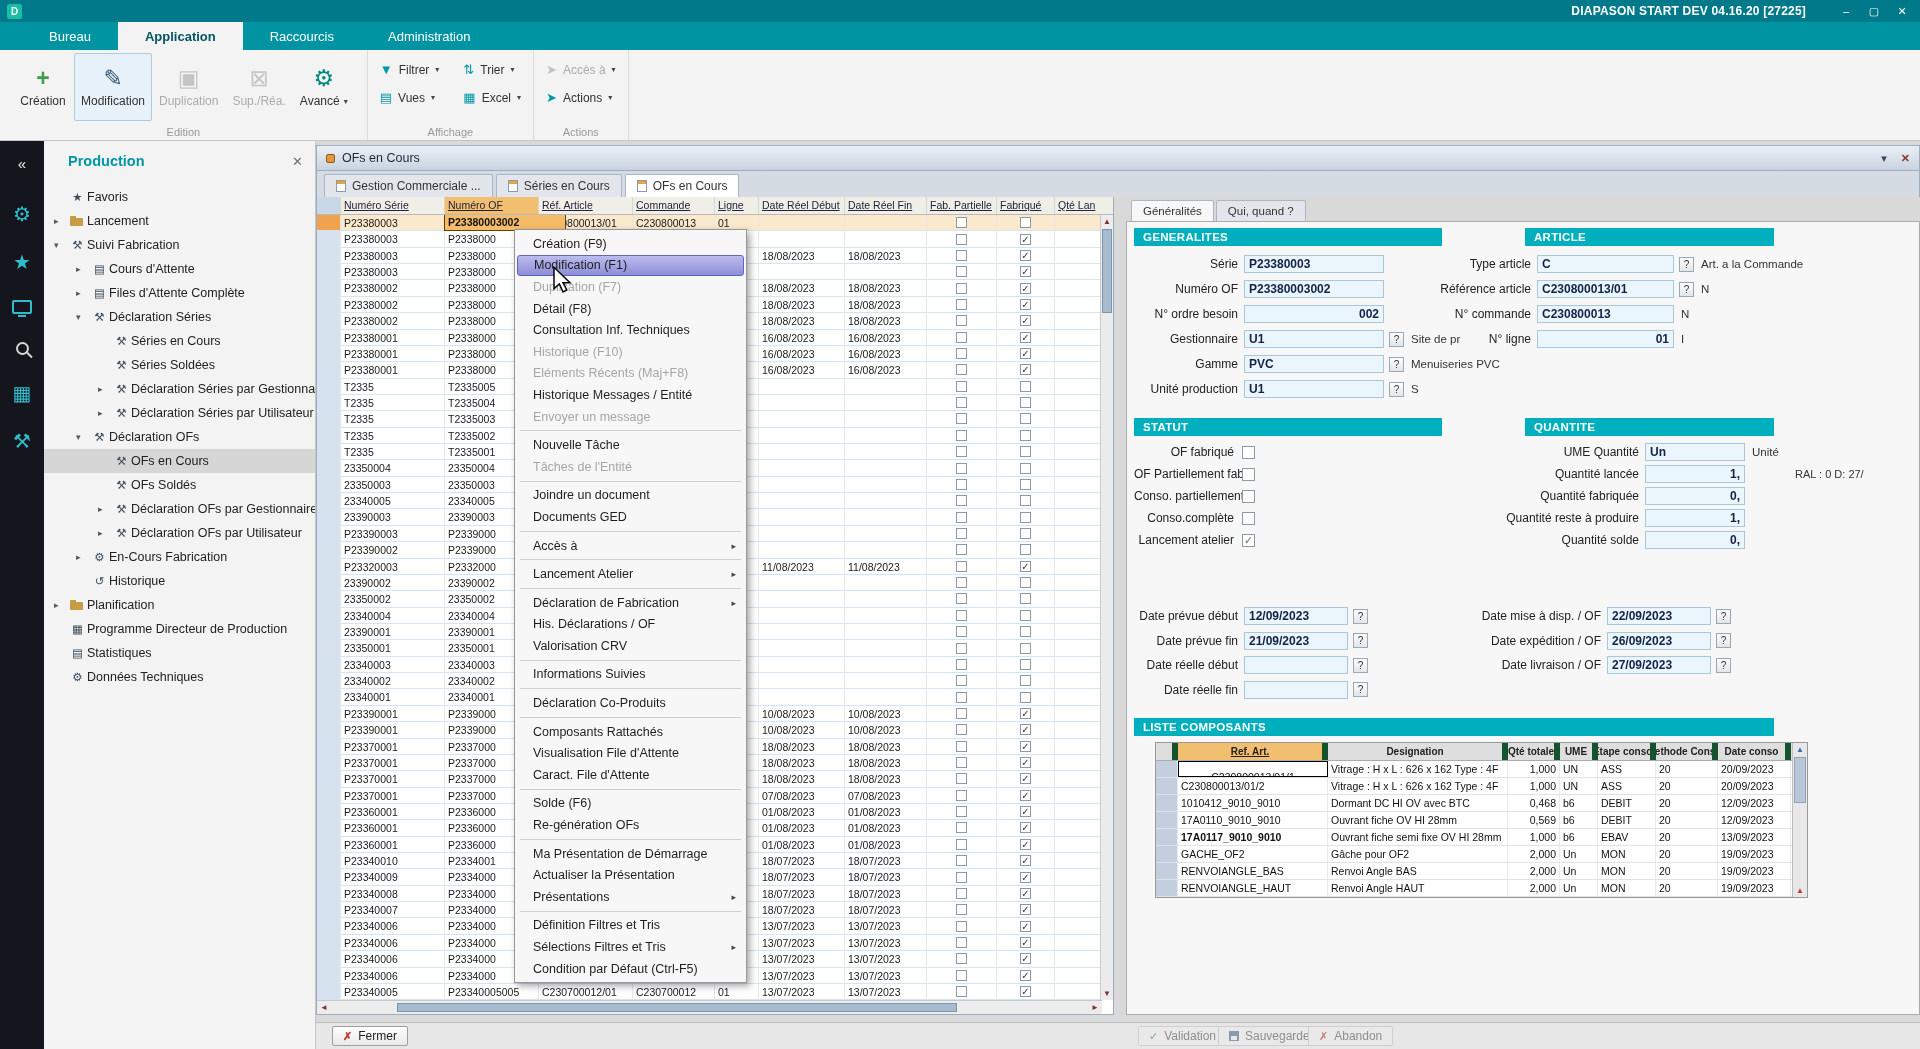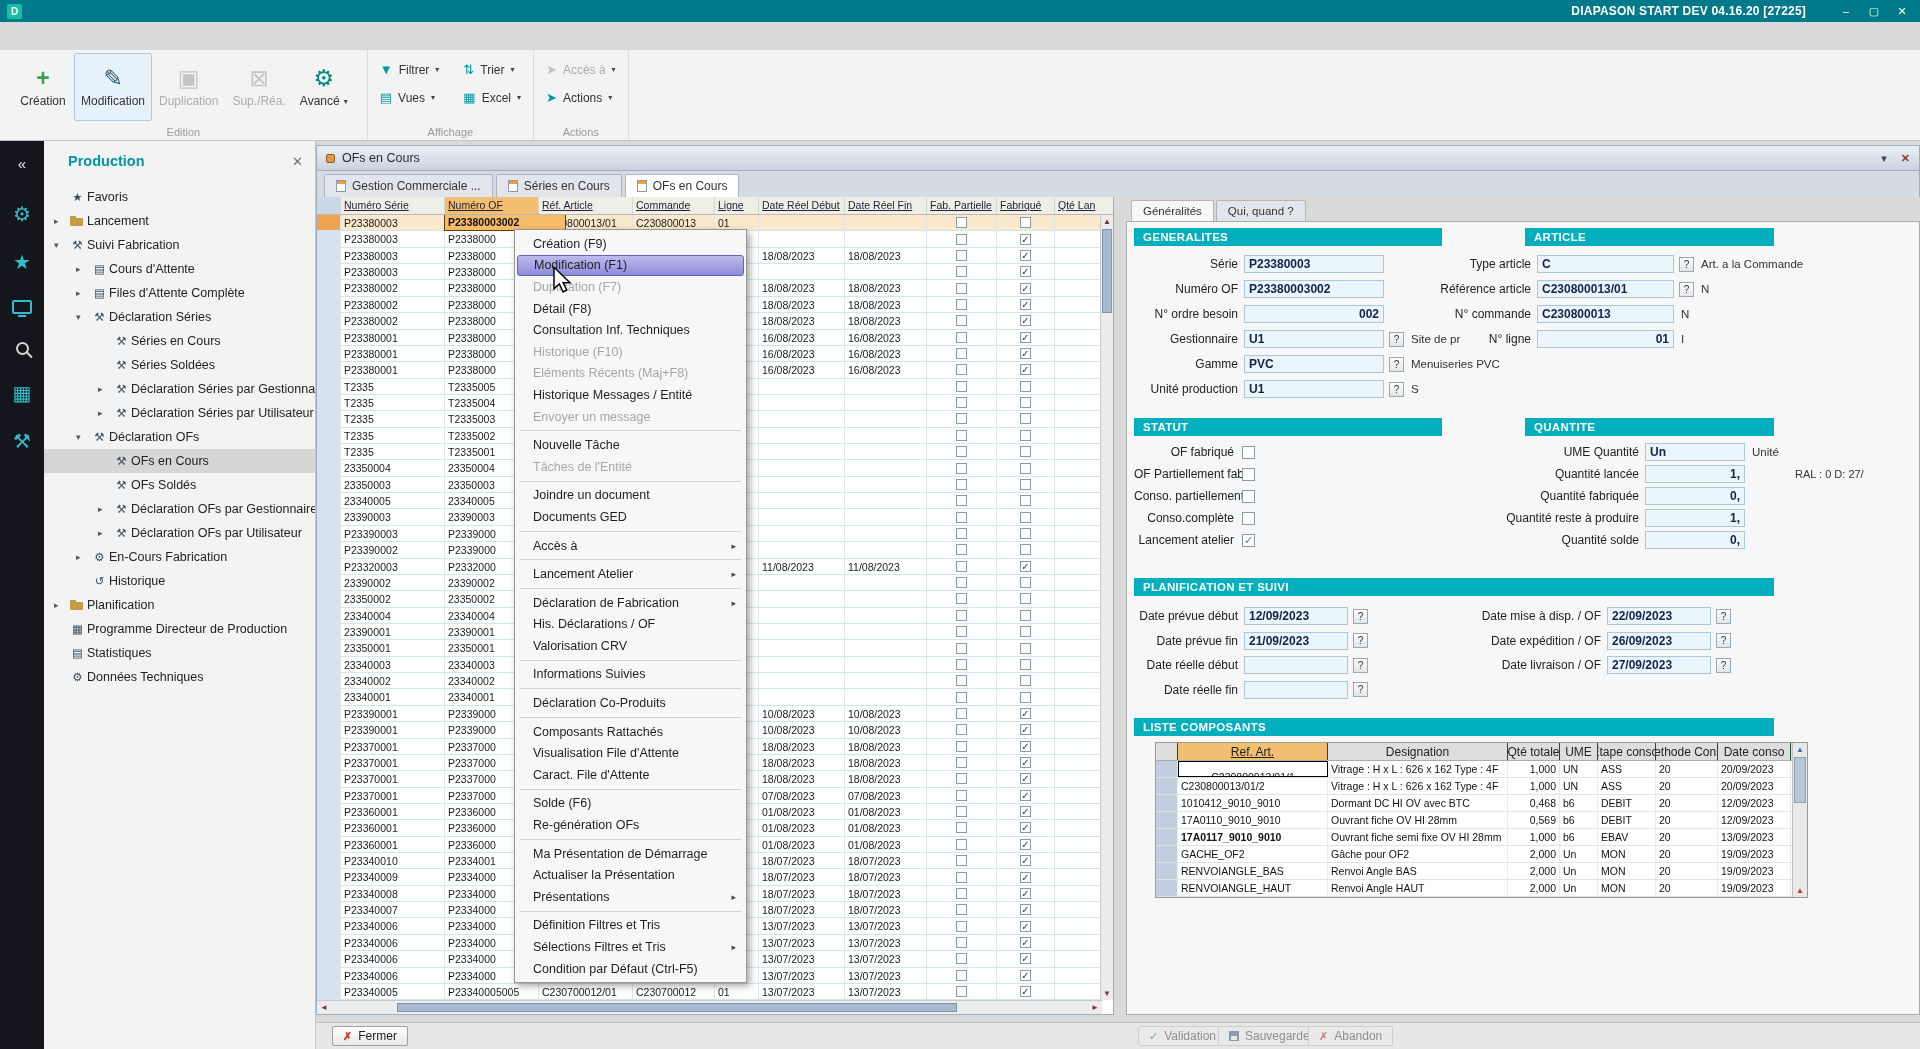--- a/index.html
+++ b/index.html
@@ -129,21 +129,21 @@
   .finput{height:18px;background:#EAF5FC;border:1px solid #A9C7DB;font-size:12px;font-weight:bold;color:#14224A;padding:0 4px;display:flex;align-items:center;flex:none;overflow:hidden;}
   .finput.num{justify-content:flex-end;}
   .fhelp{width:15px;height:15px;border:1px solid #9AA8B4;background:linear-gradient(#FDFDFD,#E2E6EA);font-size:10px;display:flex;align-items:center;justify-content:center;margin-left:5px;color:#333;flex:none;}
   .fsuffix{font-size:11.5px;color:#333;margin-left:7px;}
   .cb.big{width:13px;height:13px;margin-left:2px;font-size:11px;line-height:11px;color:#6E6E6E;}
   .ral{position:absolute;left:668px;top:246px;font-size:11px;color:#333;white-space:nowrap;}
 
   
   .comp{position:absolute;left:28px;top:520px;width:653px;height:156px;background:#FFF;border:1px solid #9A9A9A;}
   .comp-head{display:flex;height:18px;background:#DEDEDE;border-bottom:1px solid #ABABAB;}
-  .ch{font-size:12px;color:#222;display:flex;align-items:center;justify-content:center;border-right:1px solid #14532d;overflow:hidden;white-space:nowrap;}
+  .ch{font-size:10px;color:#222;display:flex;align-items:center;justify-content:center;border-right:6px solid #14532d;overflow:hidden;white-space:nowrap;font-weight:bold;}
   .ch.sorted{background:#F2BF71;text-decoration:underline;}
   .comp-row{display:flex;height:17px;border-bottom:1px solid #E2E2E2;}
   .cc{font-size:10.5px;padding:1px 3px 0;border-right:1px solid #EAEAEA;overflow:hidden;white-space:nowrap;color:#111;line-height:14px;}
   .cc.csel{background:#C3CFDE;}
   .cc.focus{border:1px solid #000;padding-top:8px;text-align:center;}
   .cc.num{text-align:right;}
   .comp-vscroll{position:absolute;top:0;right:0;width:15px;bottom:0;background:#E8E8E8;border-left:1px solid #BDBDBD;}
   .cva{position:absolute;left:0;right:0;height:13px;display:flex;align-items:center;justify-content:center;font-size:8px;}
   .cva.up{top:0;color:#3B6FB5;}
   .cva.down{bottom:0;color:#C0392B;}
@@ -170,20 +170,26 @@
   <div class="titlebar">
     <div class="app-icon">D</div>
     <div class="tb-title">DIAPASON START DEV 04.16.20 [27225]</div>
     <div class="tb-btns">
       <div class="tb-btn">–</div>
       <div class="tb-btn">▢</div>
       <div class="tb-btn">✕</div>
     </div>
   </div>
 
+  <div class="menubar">
+    <div class="menu-tab">Bureau</div>
+    <div class="menu-tab active">Application</div>
+    <div class="menu-tab">Raccourcis</div>
+    <div class="menu-tab">Administration</div>
+  </div>
 
   <div class="ribbon">
     <div class="rgroup">
       <div class="rbtn-big">
         <span class="ric ric-plus">+</span>
         <span>Création</span>
       </div>
       <div class="rbtn-big hovered">
         <span class="ric ric-pencil">✎</span>
         <span>Modification</span>
@@ -1245,21 +1251,20 @@
       <div class="detail-panel">
         <div class="detail-tabs">
           <div class="dtab active">Généralités</div>
           <div class="dtab">Qui, quand ?</div>
         </div>
         <div class="detail-body">
           <div class="secbar bar-gen">GENERALITES</div>
           <div class="secbar bar-art">ARTICLE</div>
           <div class="secbar bar-stat">STATUT</div>
           <div class="secbar bar-quant">QUANTITE</div>
-          <div class="secbar bar-plan">PLANIFICATION ET SUIVI</div>
           <div class="secbar bar-comp">LISTE COMPOSANTS</div>
           <div class="ral">RAL : 0 D: 27/</div>
           <div class="comp">
             <div class="comp-head">
                 <div class="ch" style="width: 22px;"></div>
                 <div class="ch sorted" style="width: 150px;">Ref. Art.</div>
                 <div class="ch" style="width: 180px;">Designation</div>
                 <div class="ch" style="width: 52px;">Qté totale</div>
                 <div class="ch" style="width: 38px;">UME</div>
                 <div class="ch" style="width: 58px;">Etape conso.</div>

